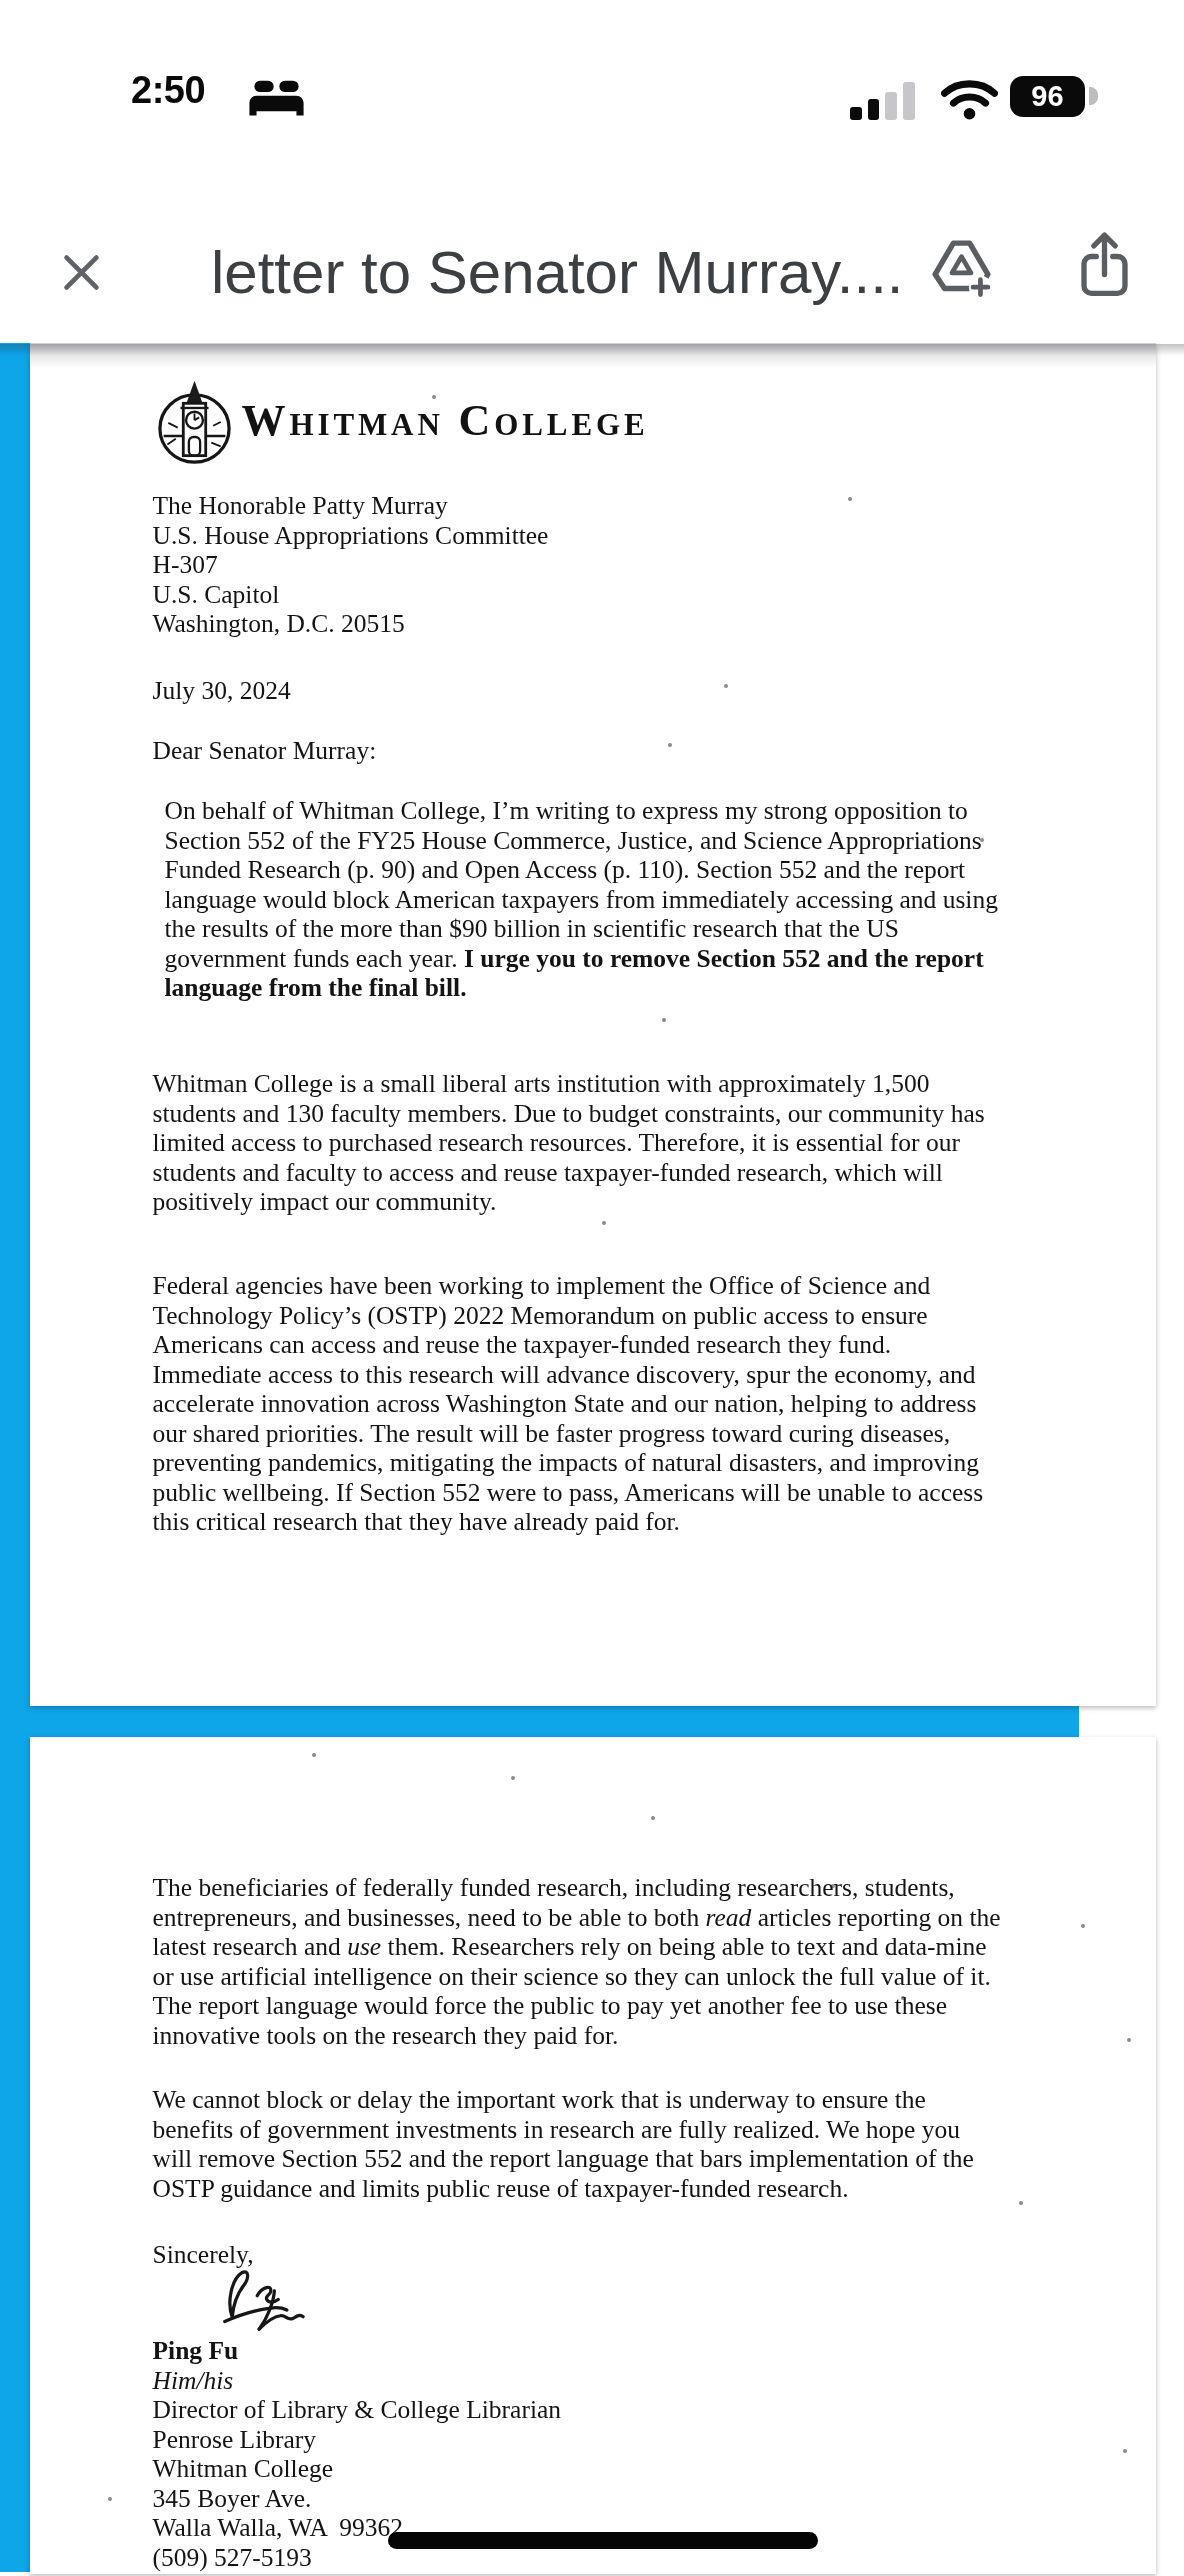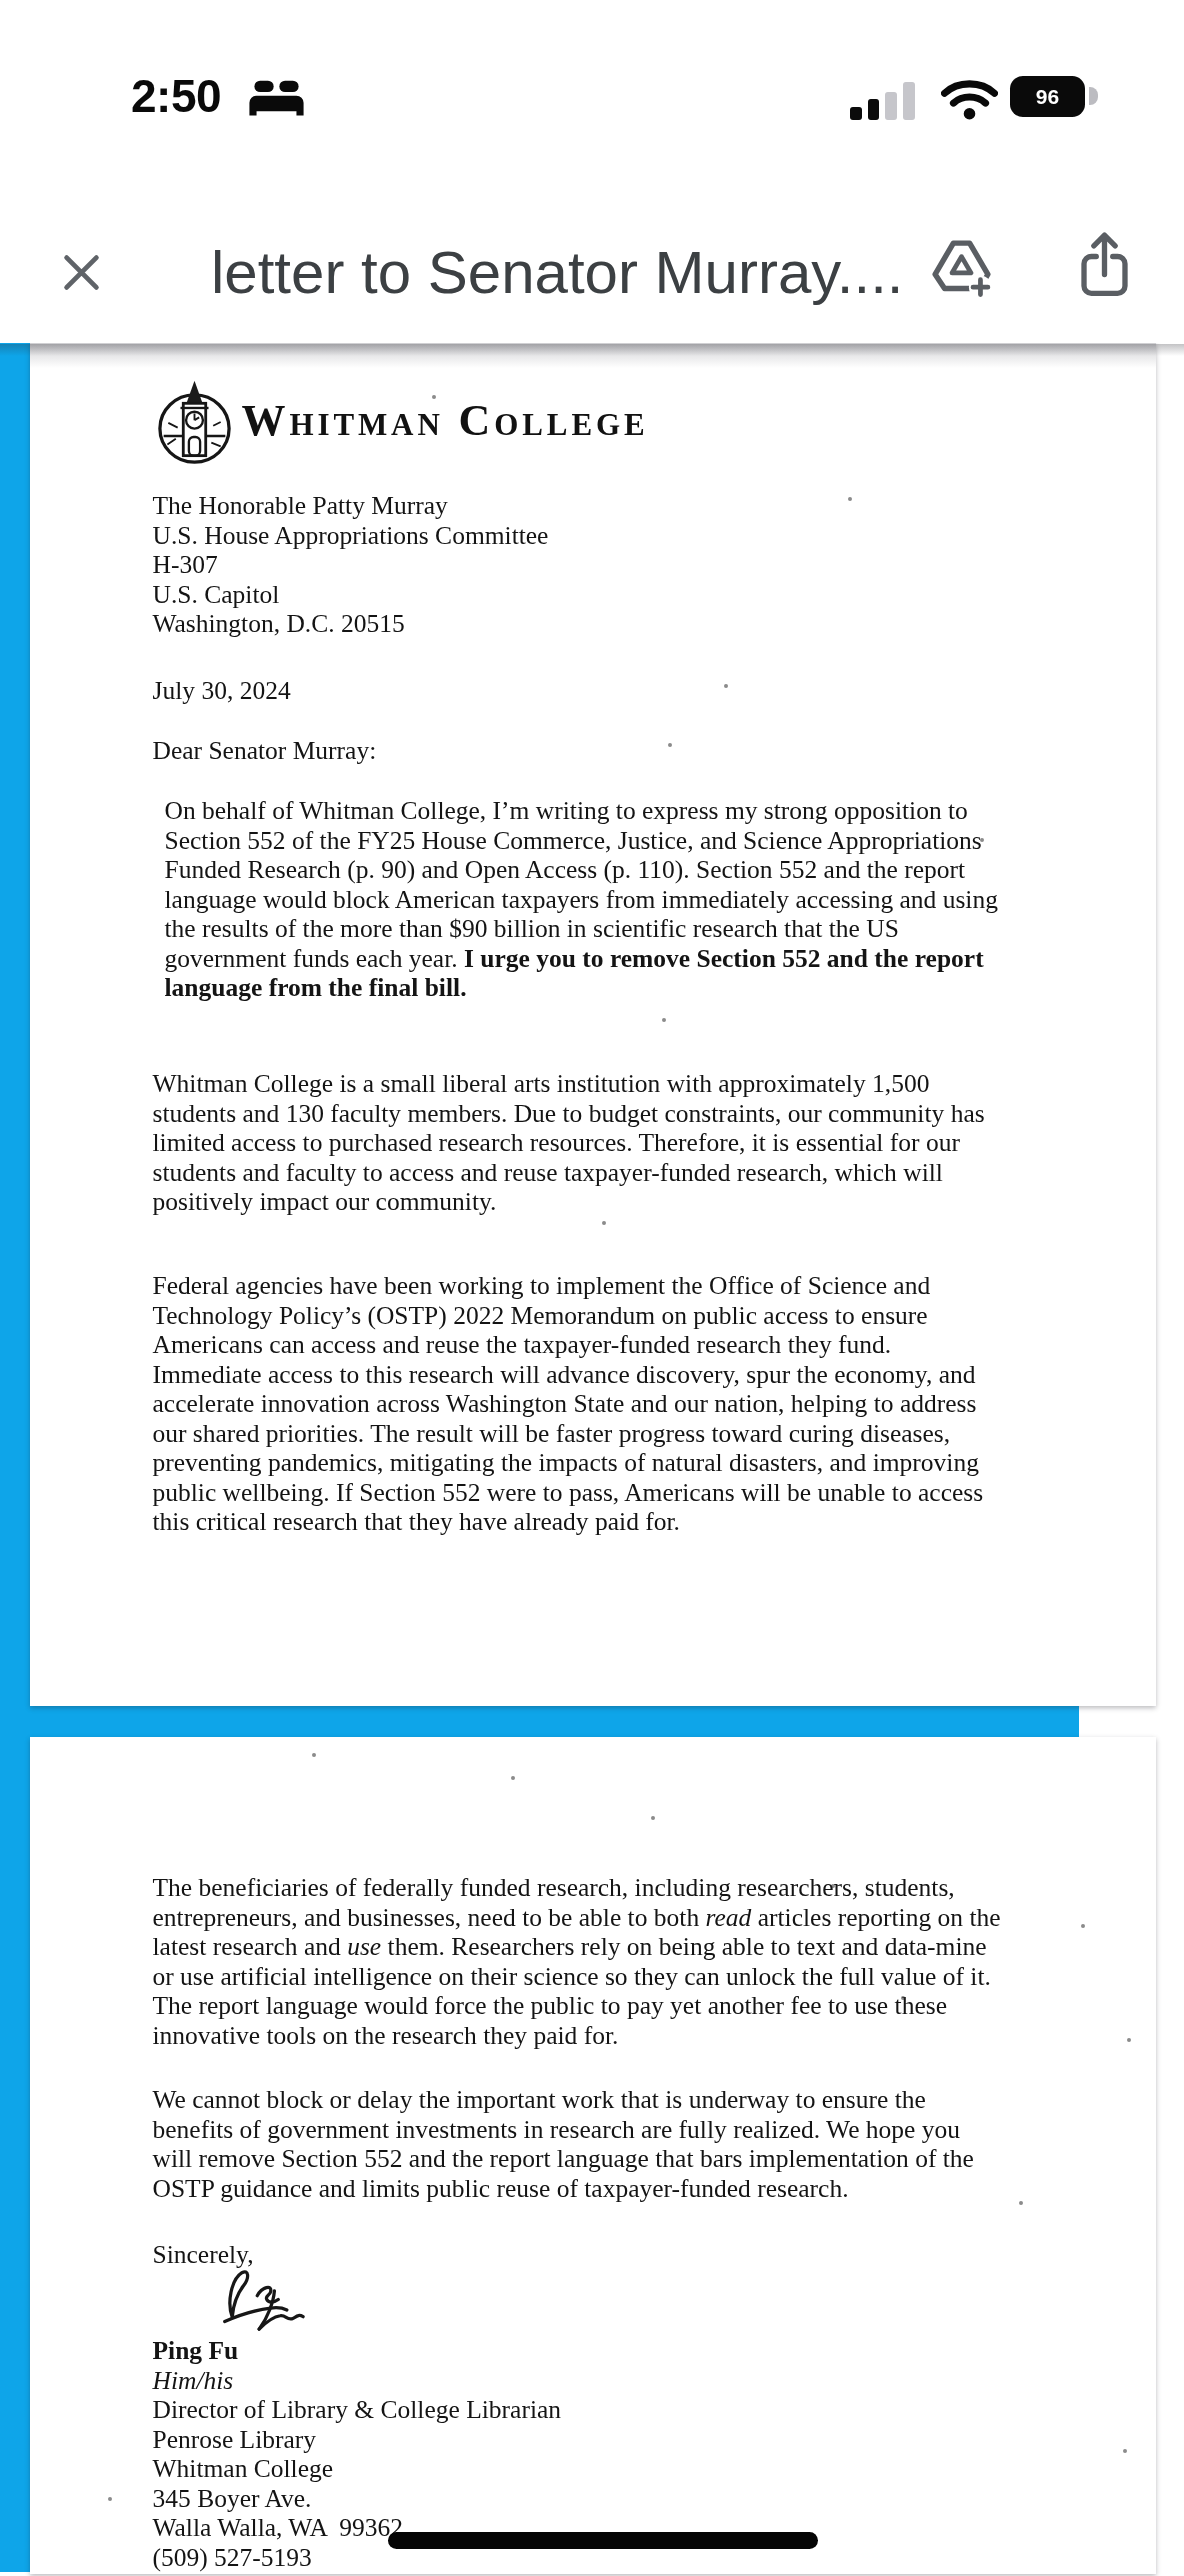--- a/index.html
+++ b/index.html
@@ -1,31 +1,31 @@
 <!DOCTYPE html>
 <html><head>
 <meta charset="utf-8">
 <style>
   html,body{margin:0;padding:0;}
   body{width:1185px;height:2576px;overflow:hidden;background:#fff;font-family:"Liberation Sans",sans-serif;}
   .screen{position:relative;width:1185px;height:2576px;background:#fff;}
 
   
   .statusbar{position:absolute;top:0;left:0;width:1185px;height:142px;background:#fff;z-index:10;}
-  .time{position:absolute;left:131px;top:69px;font-size:46px;font-weight:700;color:#0a0a0a;letter-spacing:-0.5px;}
+  .time{position:absolute;left:131px;top:69px;font-size:38px;font-weight:700;color:#0a0a0a;letter-spacing:-0.5px;}
   .bed-icon{position:absolute;left:248px;top:79px;}
   .cell-bars{position:absolute;left:850px;top:79px;width:65px;height:41px;}
   .cell-bars span{position:absolute;bottom:0;width:11.8px;border-radius:2.9px;}
   .cell-bars .b1{left:0;height:12.8px;background:#0b0b0b;}
   .cell-bars .b2{left:17.7px;height:20.6px;background:#0b0b0b;}
   .cell-bars .b3{left:35px;height:28.5px;background:#c6c6cb;}
   .cell-bars .b4{left:53px;height:38px;background:#c6c6cb;}
   .wifi-icon{position:absolute;left:941px;top:79px;}
   .battery{position:absolute;left:1010px;top:76px;width:75px;height:41px;border-radius:12.8px;background:#0a0a0a;color:#fff;
-           font-size:21px;font-weight:700;text-align:center;line-height:41px;}
+           font-size:29px;font-weight:700;text-align:center;line-height:41px;}
   .battery-nub{position:absolute;left:1089px;top:87px;width:8.8px;height:17.7px;background:#bcbcc1;border-radius:0 7.9px 7.9px 0;}
 
   
   .appheader{position:absolute;top:142px;left:0;width:1185px;height:201px;background:#fff;z-index:9;}
   .close-btn{position:absolute;left:57px;top:106px;width:49px;height:49px;cursor:pointer;}
   .doc-title{position:absolute;left:211px;top:96px;font-size:60px;color:#3c4043;white-space:nowrap;max-width:688px;overflow:hidden;}
   .drive-btn{position:absolute;left:929px;top:92px;width:65px;height:67px;cursor:pointer;}
   .share-btn{position:absolute;left:1075px;top:88px;width:59px;height:71px;cursor:pointer;}
   .header-shadow{position:absolute;top:344px;left:0;width:1185px;height:11.8px;z-index:8;
                  background:linear-gradient(rgba(40,40,48,0.28),rgba(40,40,48,0));}

